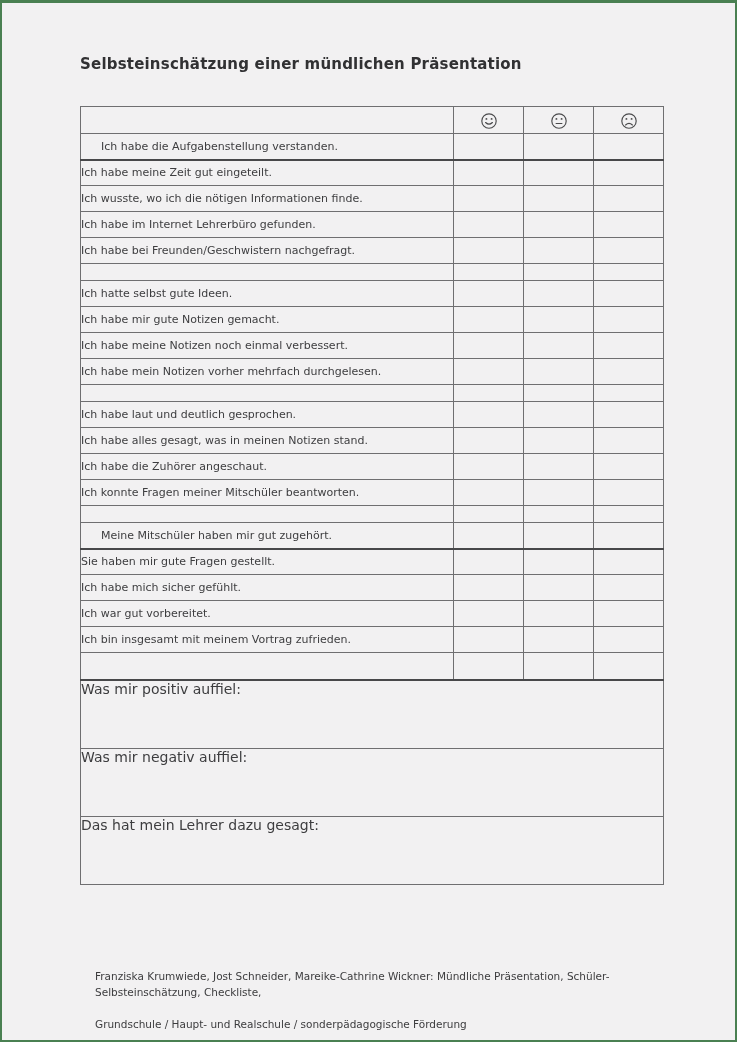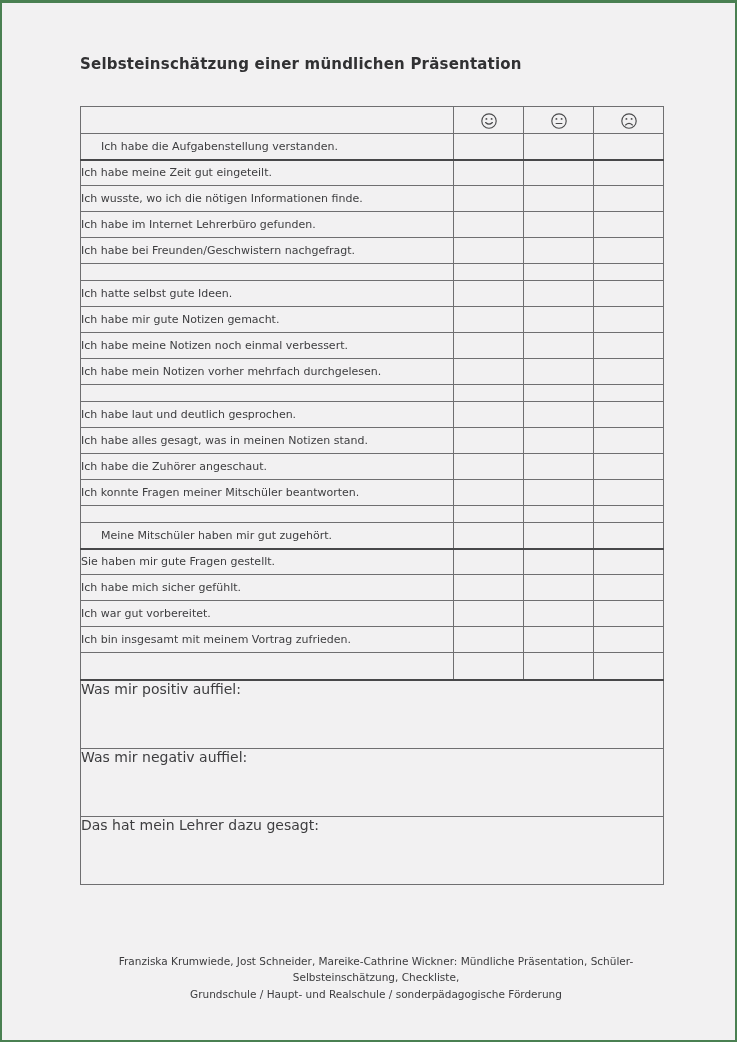--- a/index.html
+++ b/index.html
@@ -50,21 +50,21 @@
     padding:6px 8px 0 9px;
     font-size:14px;color:#3d3d3f;
   }
   .smiley{display:inline-block;vertical-align:middle;}
   .sk{fill:none;stroke:#4b4b4d;stroke-width:1.15;stroke-linecap:round;}
   .sf{fill:#4b4b4d;stroke:none;}
   .footer{
     position:absolute;left:78px;top:950px;width:592px;
     font-size:10.5px;color:#3c3c3e;line-height:1.55;
   }
-  .footer div{margin:0;text-align:center;}
+  .footer div{margin:15px;}
   .footer .copyright{margin-top:3px;}
 </style>
 </head>
 <body>
 
 <div class="page">
 
   <div class="title">Selbsteinschätzung einer mündlichen Präsentation</div>
 
   <table class="assessment">

